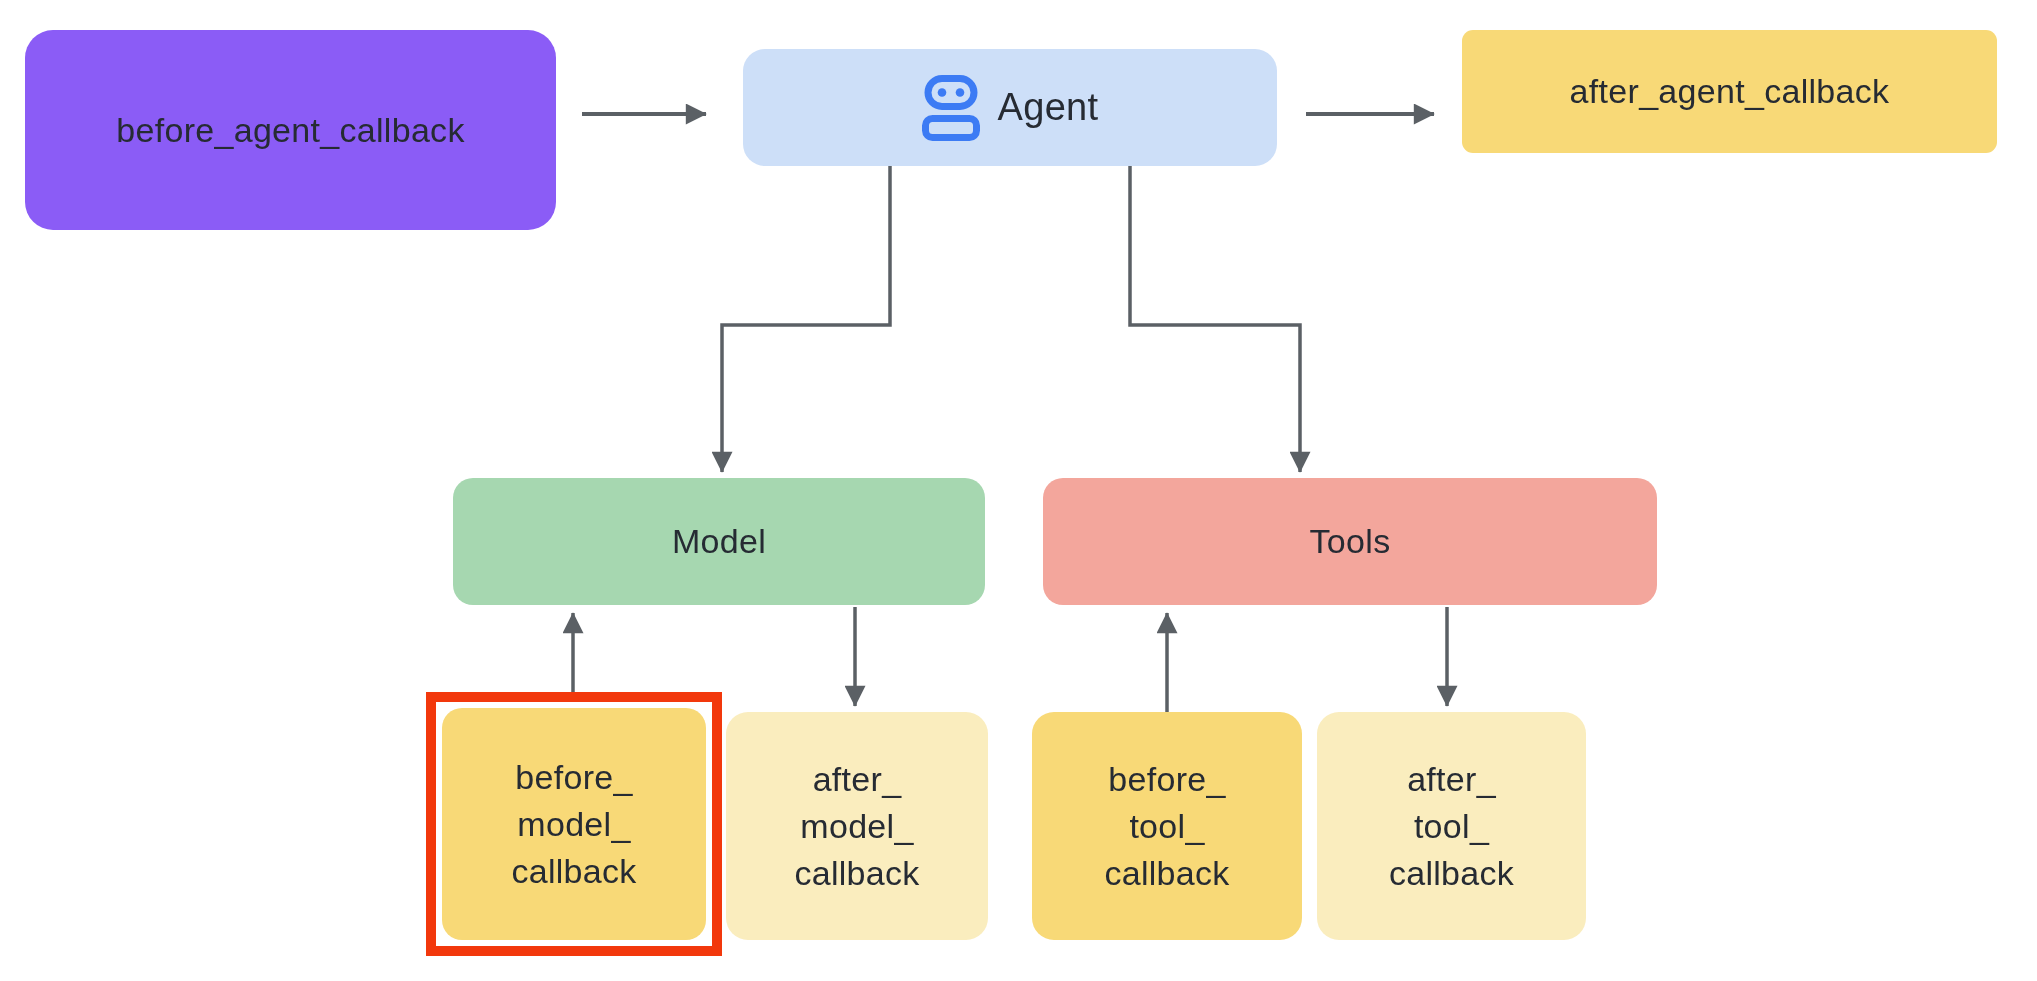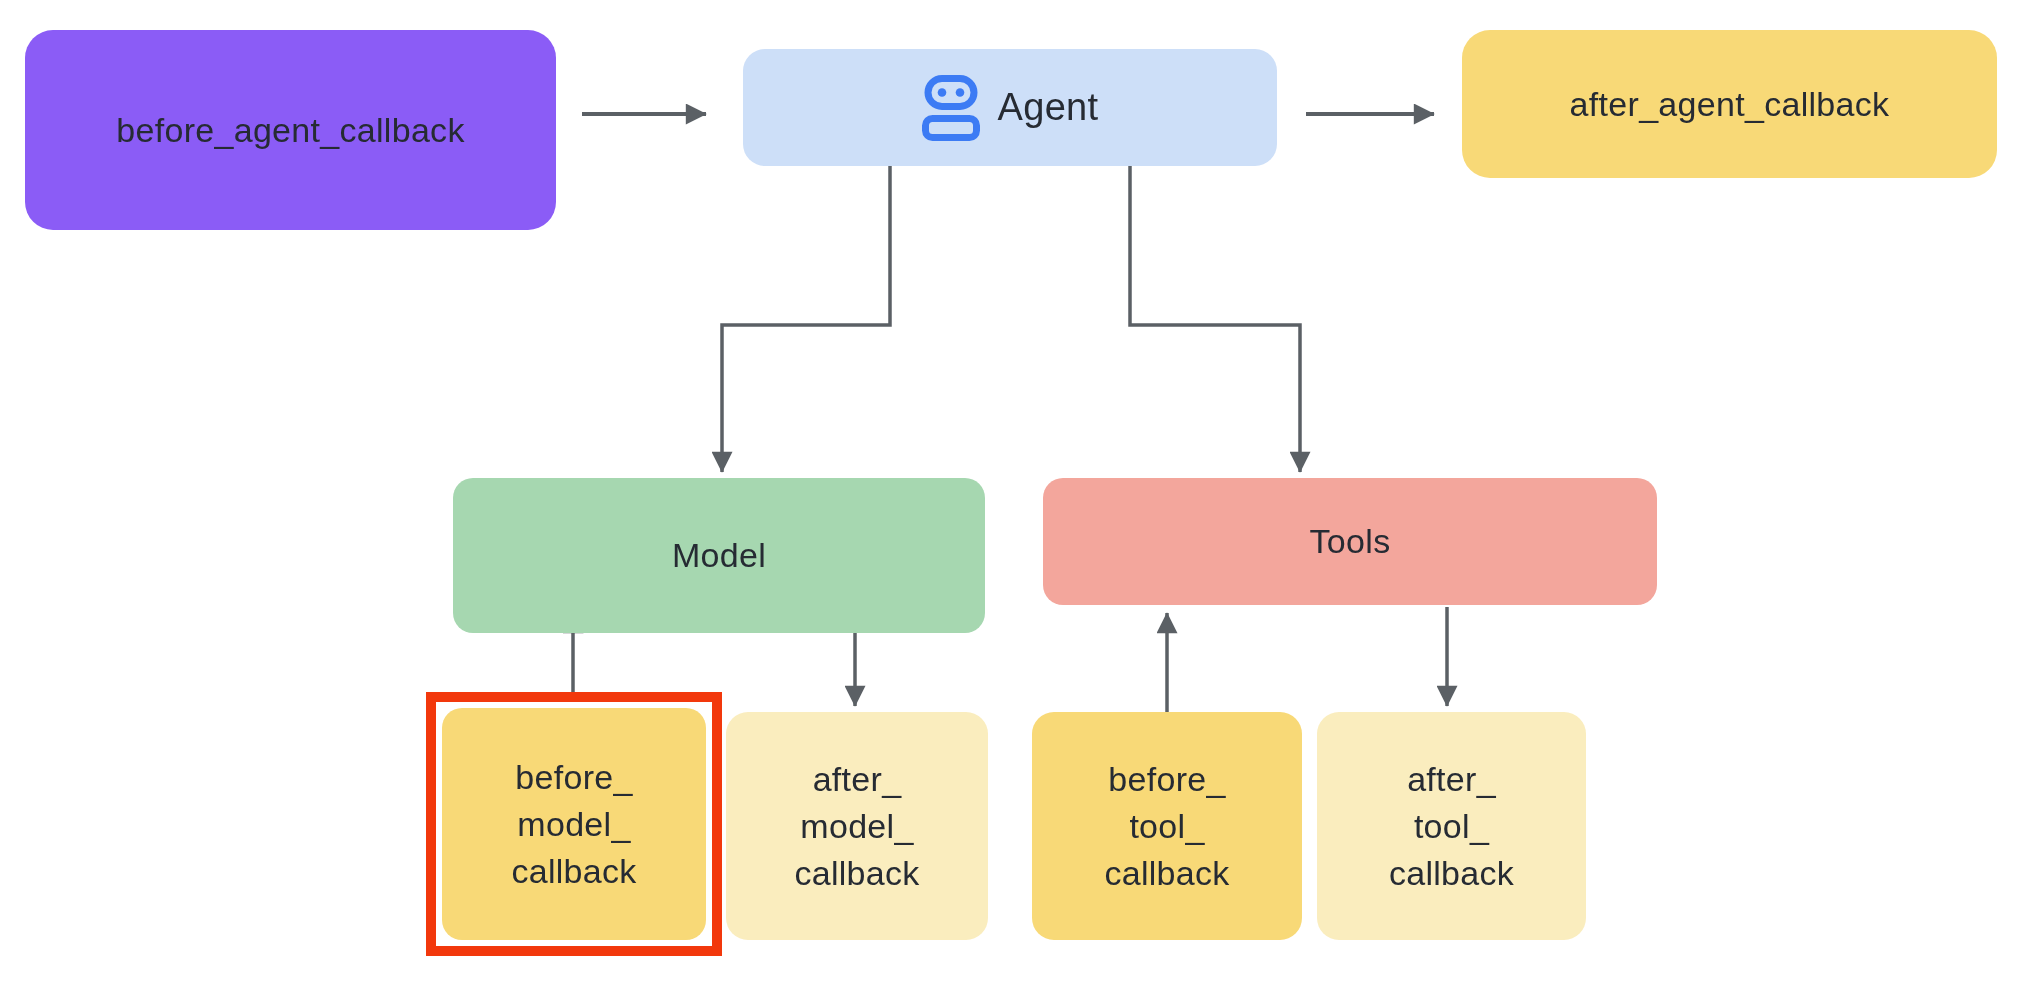--- a/index.html
+++ b/index.html
@@ -31,25 +31,25 @@
   .n-before-agent{
     left:25px;top:30px;width:531px;height:200px;
     background:#8b5cf6;border-radius:28px;
   }
   .n-agent{
     left:743px;top:49px;width:534px;height:117px;
     background:#CDDFF8;border-radius:22px;
     font-size:38px;gap:18px;
   }
   .n-after-agent{
-    left:1462px;top:30px;width:535px;height:148px;
-    background:#F8D977;border-radius:28px;
+    left:1462px;top:30px;width:535px;height:123px;
+    background:#F8D977;border-radius:11px;
   }
   .n-model{
-    left:453px;top:478px;width:532px;height:155px;
+    left:453px;top:478px;width:532px;height:127px;
     background:#A6D7B0;border-radius:20px;
   }
   .n-tools{
     left:1043px;top:478px;width:614px;height:127px;
     background:#F3A69C;border-radius:20px;
   }
   .highlight-frame{
     position:absolute;
     left:426px;top:692px;width:296px;height:264px;
     box-sizing:border-box;

